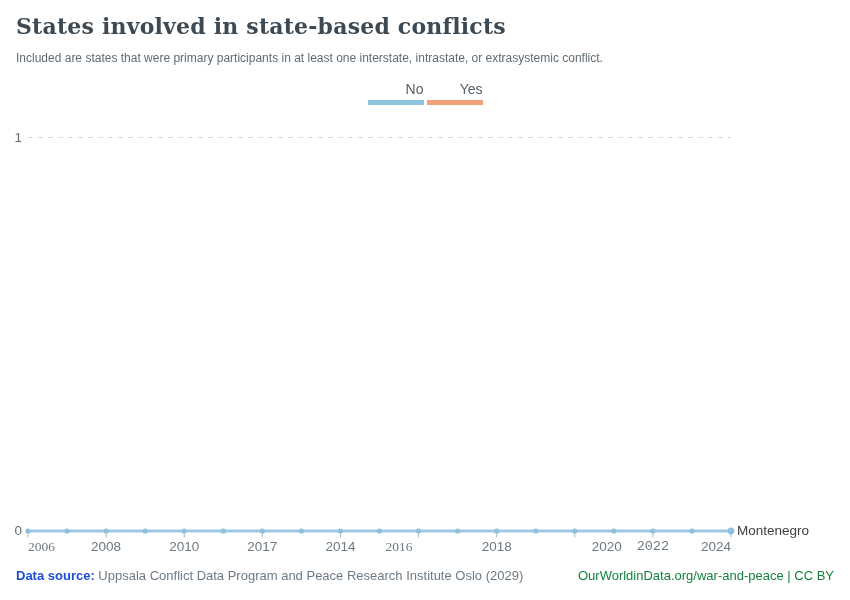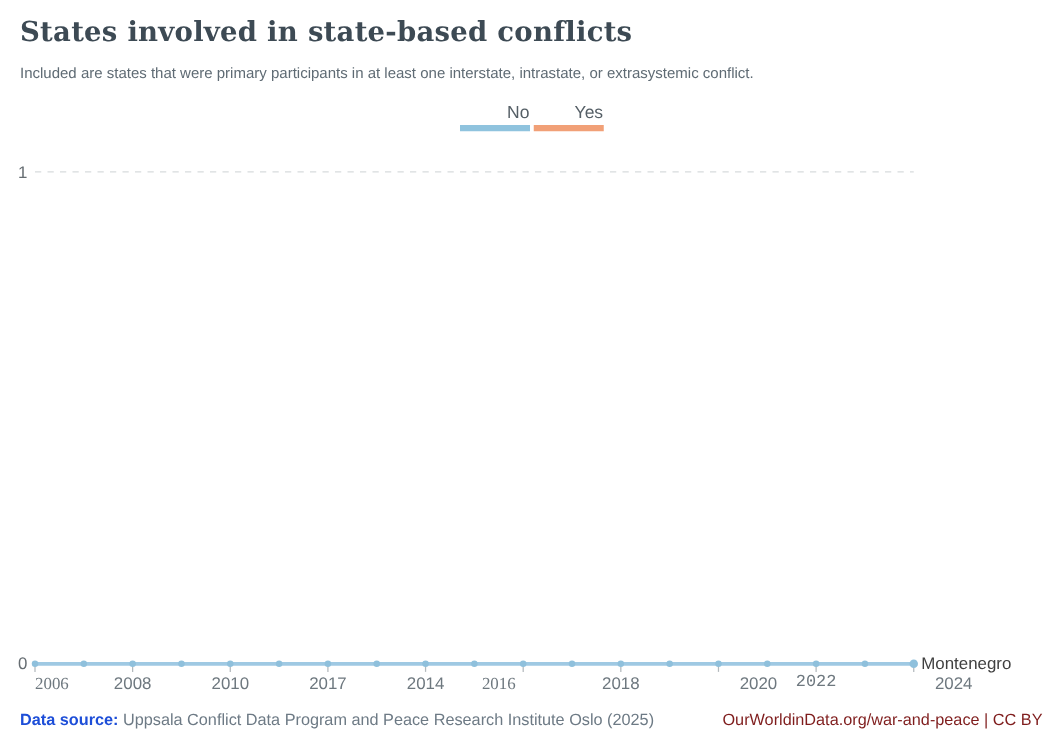--- a/index.html
+++ b/index.html
@@ -37,21 +37,21 @@
   }
   .entity-label{
     position:absolute;top:524px;font-size:13.5px;color:#5b9ec9;white-space:nowrap;cursor:pointer;
   }
   .footer{
     position:absolute;left:16px;right:16px;top:568px;
     display:flex;justify-content:space-between;
     font-size:13px;color:#6d7a85;
   }
   .footer b{font-weight:700;color:#1d4ed8;}
-  .footer-right{color:#7f1d1d;}
+  .footer-right{color:#15803d;}
 </style>
 </head>
 <body>
 
 <div class="frame">
 
   <div class="title">States involved in state-based conflicts</div>
 
 
   <div class="subtitle">Included are states that were primary participants in at least one interstate, intrastate, or extrasystemic conflict.</div>
@@ -100,31 +100,31 @@
       <circle cx="652.8888888888889" cy="531" r="2.6" fill="#8fc0dc"></circle>
       <circle cx="691.9444444444445" cy="531" r="2.6" fill="#8fc0dc"></circle>
       <circle cx="731" cy="531" r="3.4" fill="#8fc0dc"></circle>
     </svg>
 
   <div id="y-axis"></div>
   <div id="x-axis"></div>
 
   <div class="footer">
     <div>
-      <b>Data source:</b><span> Uppsala Conflict Data Program and Peace Research Institute Oslo (2025)</span>
+      <b>Data source:</b><span> Uppsala Conflict Data Program and Peace Research Institute Oslo (2029)</span>
     </div>
     <div class="footer-right">OurWorldinData.org/war-and-peace | CC BY</div>
   </div>
 
 <div class="ytick" style="left: 0px; top: 524px;">0</div>
     <div class="ytick" style="left: 0px; top: 130.5px;">1</div>
     <div class="xtick-label" style="left: 28px; font-family: Liberation Serif, serif;">2006</div>
     <div class="xtick-label" style="left: 106.111px; transform: translateX(-50%);">2008</div>
     <div class="xtick-label" style="left: 184.222px; transform: translateX(-50%);">2010</div>
     <div class="xtick-label" style="left: 262.333px; transform: translateX(-50%);">2017</div>
     <div class="xtick-label" style="left: 340.444px; transform: translateX(-50%);">2014</div>
     <div class="xtick-label" style="left: 399px; transform: translateX(-50%); font-family: Liberation Serif, serif;">2016</div>
     <div class="xtick-label" style="left: 496.667px; transform: translateX(-50%);">2018</div>
     <div class="xtick-label" style="left: 574.778px; transform: translateX(-50%); margin-left: 32px;">2020</div>
     <div class="xtick-label" style="left: 652.889px; transform: translateX(-50%); font-family: Liberation Mono, monospace;">2022</div>
-    <div class="xtick-label" style="left: 731px; transform: translateX(-100%); margin-left: 47px;">2024</div>
+    <div class="xtick-label" style="left: 731px; transform: translateX(-100%);">2024</div>
     <div class="entity-label" style="left: 737px; top: 523px; color: #404040;">Montenegro</div>
   </div>
 
 </body></html>

